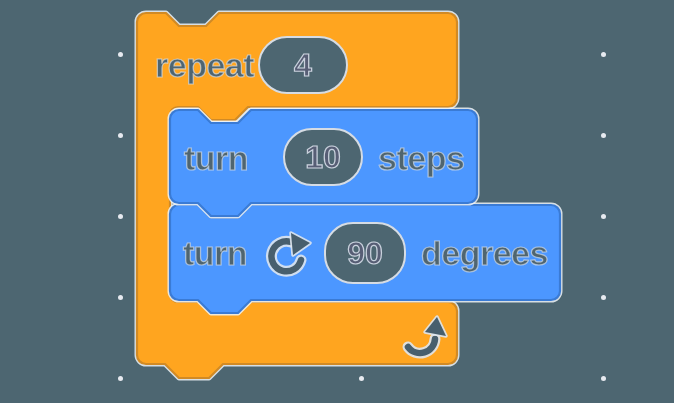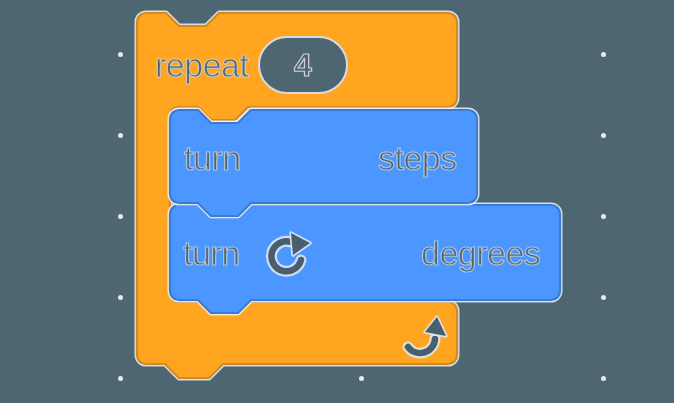--- a/index.html
+++ b/index.html
@@ -13,21 +13,21 @@
   .dot{
     position:absolute;width:5px;height:5px;border-radius:50%;
     background:var(--dot,#e7eaf0);
   }
   svg.blk{position:absolute;overflow:visible;}
   .rim{fill:none;stroke:rgba(240,244,248,.85);stroke-width:5;stroke-linejoin:round;}
   .body-control{fill:var(--control-fill,#ffa51f);stroke:var(--control-border,#d18a25);stroke-width:2.2;stroke-linejoin:round;}
   .body-motion{fill:var(--motion-fill,#4c97ff);stroke:var(--motion-border,#3a7bd5);stroke-width:2.2;stroke-linejoin:round;}
   .blk-label{
     position:absolute;height:40px;line-height:40px;
-    font-size:34px;font-weight:400;letter-spacing:-0.5px;
+    font-size:34px;font-weight:700;letter-spacing:-0.5px;
     color:var(--label,#4f6570);
     -webkit-text-stroke:1.2px rgba(215,224,233,.68);
     white-space:nowrap;
   }
   .oval{
     position:absolute;border-radius:29px;
     background:var(--input-fill,#4d6671);
     border:2px solid var(--input-border,#d6dce4);
     display:flex;align-items:center;justify-content:center;
     box-sizing:border-box;
@@ -80,29 +80,35 @@
     <path class="rim" d="M9,0 H28 l13,13 h27 l13,-13 H298 a9,9 0 0 1 9,9 V84 a9,9 0 0 1 -9,9 H81 l-13,13 h-27 l-13,-13 H9 a9,9 0 0 1 -9,-9 V9 a9,9 0 0 1 9,-9 Z"></path>
     <path class="body-motion" d="M9,0 H28 l13,13 h27 l13,-13 H298 a9,9 0 0 1 9,9 V84 a9,9 0 0 1 -9,9 H81 l-13,13 h-27 l-13,-13 H9 a9,9 0 0 1 -9,-9 V9 a9,9 0 0 1 9,-9 Z"></path>
   </svg>
 
   <span class="blk-label" style="left:155px;top:45px;">repeat</span>
   <div class="oval" style="left:258px;top:36px;width:90px;height:58px;">
     <span class="oval-value">4</span>
   </div>
 
   <span class="blk-label" style="left:184px;top:138px;">turn</span>
+  <div class="oval" style="left:283px;top:128px;width:80px;height:58px;">
+    <span class="oval-value">10</span>
+  </div>
   <span class="blk-label" style="left:378px;top:138px;">steps</span>
 
   <span class="blk-label" style="left:183px;top:233px;">turn</span>
   <svg class="icon-svg" style="left:258px;top:228px;" width="56" height="52" viewBox="0 0 56 52">
     <path class="icon-under" d="M43,32 A15,15 0 1 1 33,14"></path>
     <path class="icon-dark" d="M43,32 A15,15 0 1 1 33,14"></path>
     <polygon class="head-under" points="33,5 52,15 35,27"></polygon>
     <polygon class="head" points="33,5 52,15 35,27"></polygon>
   </svg>
+  <div class="oval" style="left:324px;top:222px;width:82px;height:62px;">
+    <span class="oval-value">90</span>
+  </div>
   <span class="blk-label" style="left:421px;top:233px;text-align:center;">degrees</span>
 
   <svg class="icon-svg" style="left:399px;top:312px;" width="52" height="46" viewBox="0 0 52 46">
     <path class="icon-under" d="M9,35 A15,15 0 0 0 36,27"></path>
     <path class="icon-dark" d="M9,35 A15,15 0 0 0 36,27"></path>
     <polygon class="head-under" points="38,5 26,20 47,24"></polygon>
     <polygon class="head" points="38,5 26,20 47,24"></polygon>
   </svg>
 
 </div>

